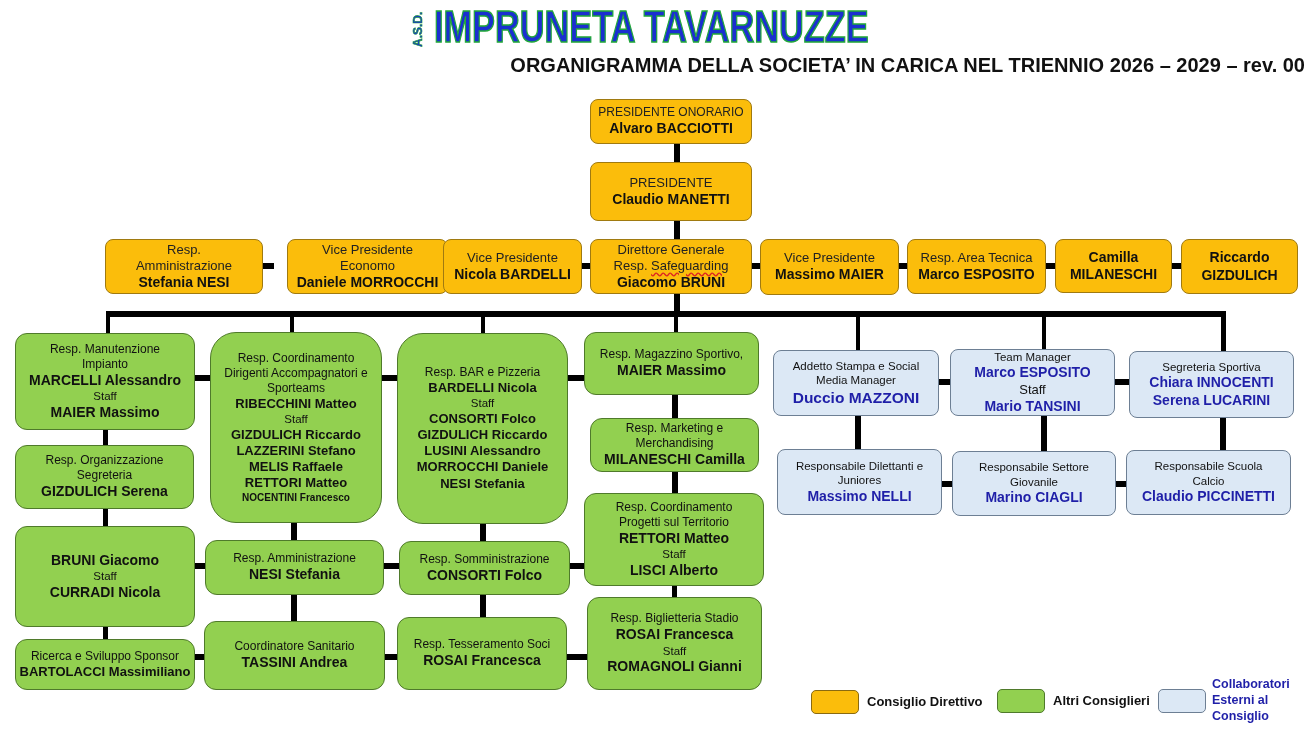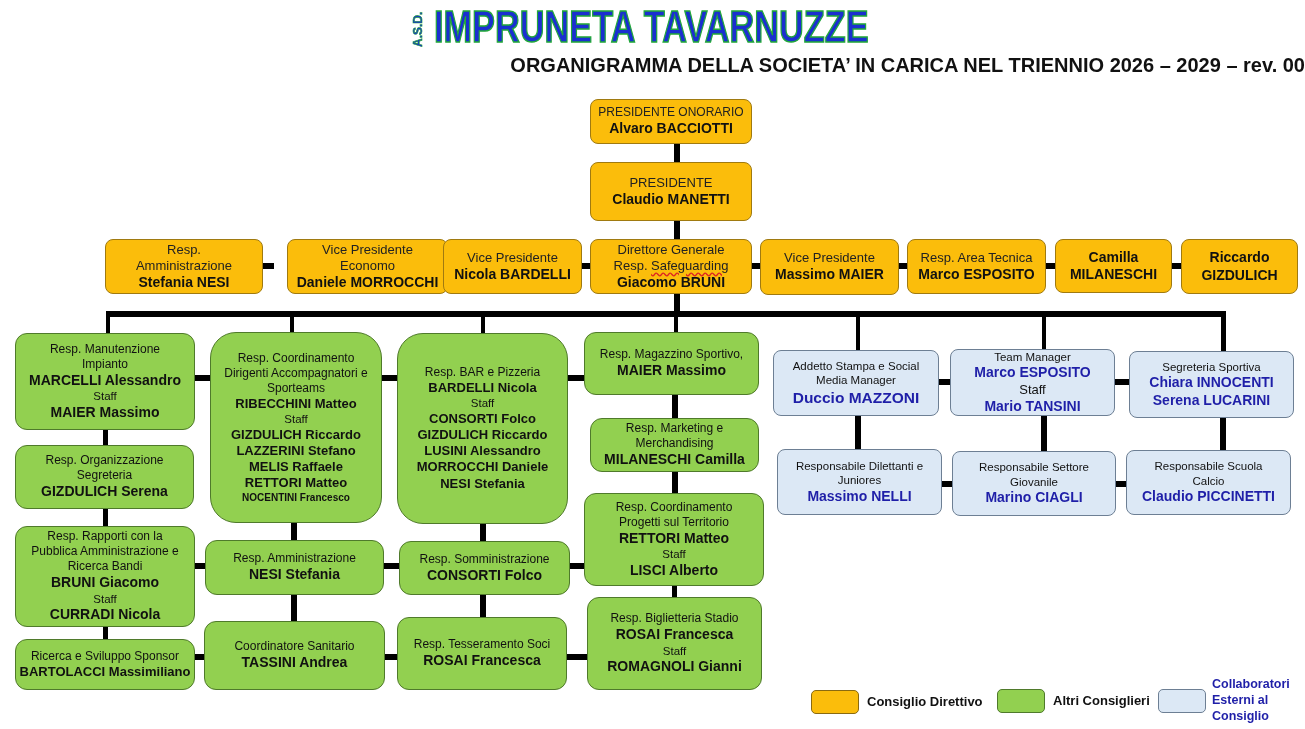--- a/index.html
+++ b/index.html
@@ -167,21 +167,20 @@
   <div class="role" style="width:130px;">Resp. Manutenzione Impianto</div>
   <div class="name">MARCELLI Alessandro</div>
   <div class="staff">Staff</div>
   <div class="name">MAIER Massimo</div>
 </div>
 <div class="box green" style="left:15px;top:445px;width:179px;height:64px;">
   <div class="role" style="width:130px;">Resp. Organizzazione Segreteria</div>
   <div class="name">GIZDULICH Serena</div>
 </div>
 <div class="box green" style="left:15px;top:526px;width:180px;height:101px;">
-  <div class="role" style="width:160px;">Resp. Rapporti con la Pubblica Amministrazione e Ricerca Bandi</div>
   <div class="name">BRUNI Giacomo</div>
   <div class="staff">Staff</div>
   <div class="name">CURRADI Nicola</div>
 </div>
 <div class="box green" style="left:15px;top:639px;width:180px;height:51px;">
   <div class="role">Ricerca e Sviluppo Sponsor</div>
   <div class="name" style="font-size:13px;">BARTOLACCI Massimiliano</div>
 </div>
 
 <div class="box green big" style="left:210px;top:332px;width:172px;height:191px;">

